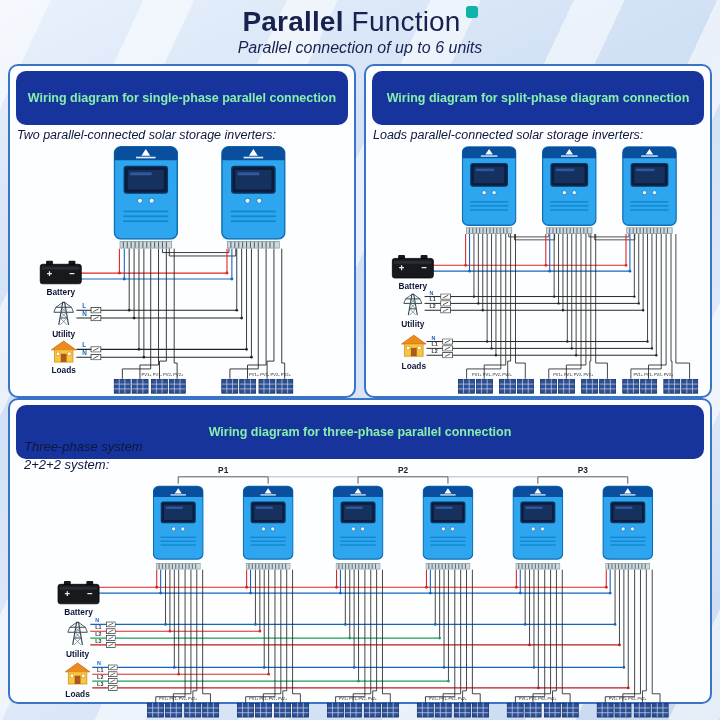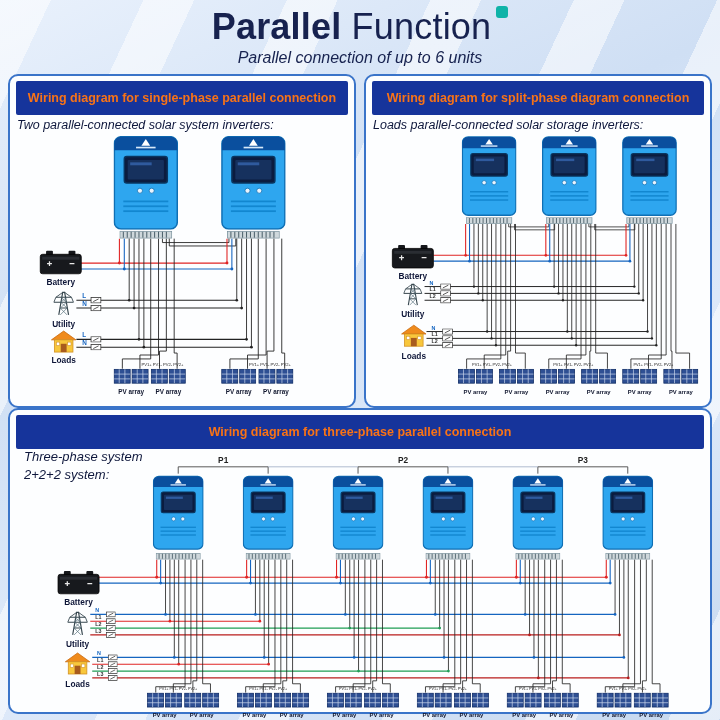--- a/index.html
+++ b/index.html
@@ -6,29 +6,29 @@
   html,body{width:720px;height:720px}
   body{
     font-family:"Liberation Sans",sans-serif;
     color:#141f52;
     background:
       repeating-linear-gradient(115deg, rgba(255,255,255,.55) 0 46px, rgba(255,255,255,0) 46px 130px),
       linear-gradient(155deg,#e9f1fc 0%,#cfdff4 35%,#dfeafa 65%,#c6d8ef 100%);
     overflow:hidden;
   }
   .page{position:relative;width:720px;height:720px;padding:6px 8px}
-  .title{ text-align:center; font-size:36px; font-weight:400; color:#17224f; letter-spacing:.2px}
+  .title{ text-align:center; font-size:28px; font-weight:400; color:#17224f; letter-spacing:.2px}
   .title .b{font-weight:800}
   .badge{display:inline-block;width:12px;height:12px;background:#0fb3a8;border-radius:3px;margin-left:5px;vertical-align:top}
   .subtitle{text-align:center;font-style:italic;font-size:16px;color:#17224f;margin:1px 0 7px}
   .row{display:flex;gap:8px;justify-content:center}
   .panel{background:#fdfeff;border:2px solid #3a74c9;border-radius:10px;padding:4px 5px;position:relative}
   .panel.top{width:348px;height:334px}
   .panel.bottom{width:704px;height:306px;margin:0 auto 0}
-  .phead{background:#16349b;color:#f97316;font-weight:700;font-size:12.5px;line-height:1.15;text-align:center;border-radius:2px;padding:10px 2px;margin:1px 1px 3px}
+  .phead{background:#16349b;color:#86efac;font-weight:700;font-size:12.5px;line-height:1.15;text-align:center;border-radius:10px;padding:20px 2px;margin:1px 1px 3px}
   .desc{font-style:italic;font-size:12.5px;color:#0e173c;margin:1px 2px 2px}
   .desc3{position:absolute;left:14px;top:38px;font-style:italic;font-size:13px;color:#0e173c;line-height:1.4;z-index:2}
   svg.diagram{display:block;margin:0 auto}
   text{font-family:"Liberation Sans",sans-serif}
 </style>
 </head>
 <body>
 
 <svg width="0" height="0" style="position:absolute" aria-hidden="true">
 <defs>
@@ -85,21 +85,21 @@
 
 <div class="page">
 
   <h1 class="title"><span class="b">Parallel</span><span> Function</span><span class="badge"></span></h1>
   <p class="subtitle">Parallel connection of up to 6 units</p>
 
   <div class="row">
 
     <section class="panel top">
       <div class="phead">Wiring diagram for single-phase parallel connection</div>
-      <p class="desc">Two parallel-connected solar system inverters:</p>
+      <p class="desc">Two parallel-connected solar storage inverters:</p>
       <svg class="diagram" width="334" height="266" viewBox="0 0 340 272">
 
         <use href="#sym-inverter" x="100" y="2" width="66" height="96"></use>
         <use href="#sym-inverter" x="210" y="2" width="66" height="96"></use>
         <use href="#sym-strip" x="106" y="99" width="54" height="8"></use>
         <use href="#sym-strip" x="216" y="99" width="54" height="8"></use>
 
         <path d="M150 107 V111 H218 V107 M157 107 V114.5 H225 V107" fill="none" stroke="#222" stroke-width="0.9"></path>
 
         <g>

